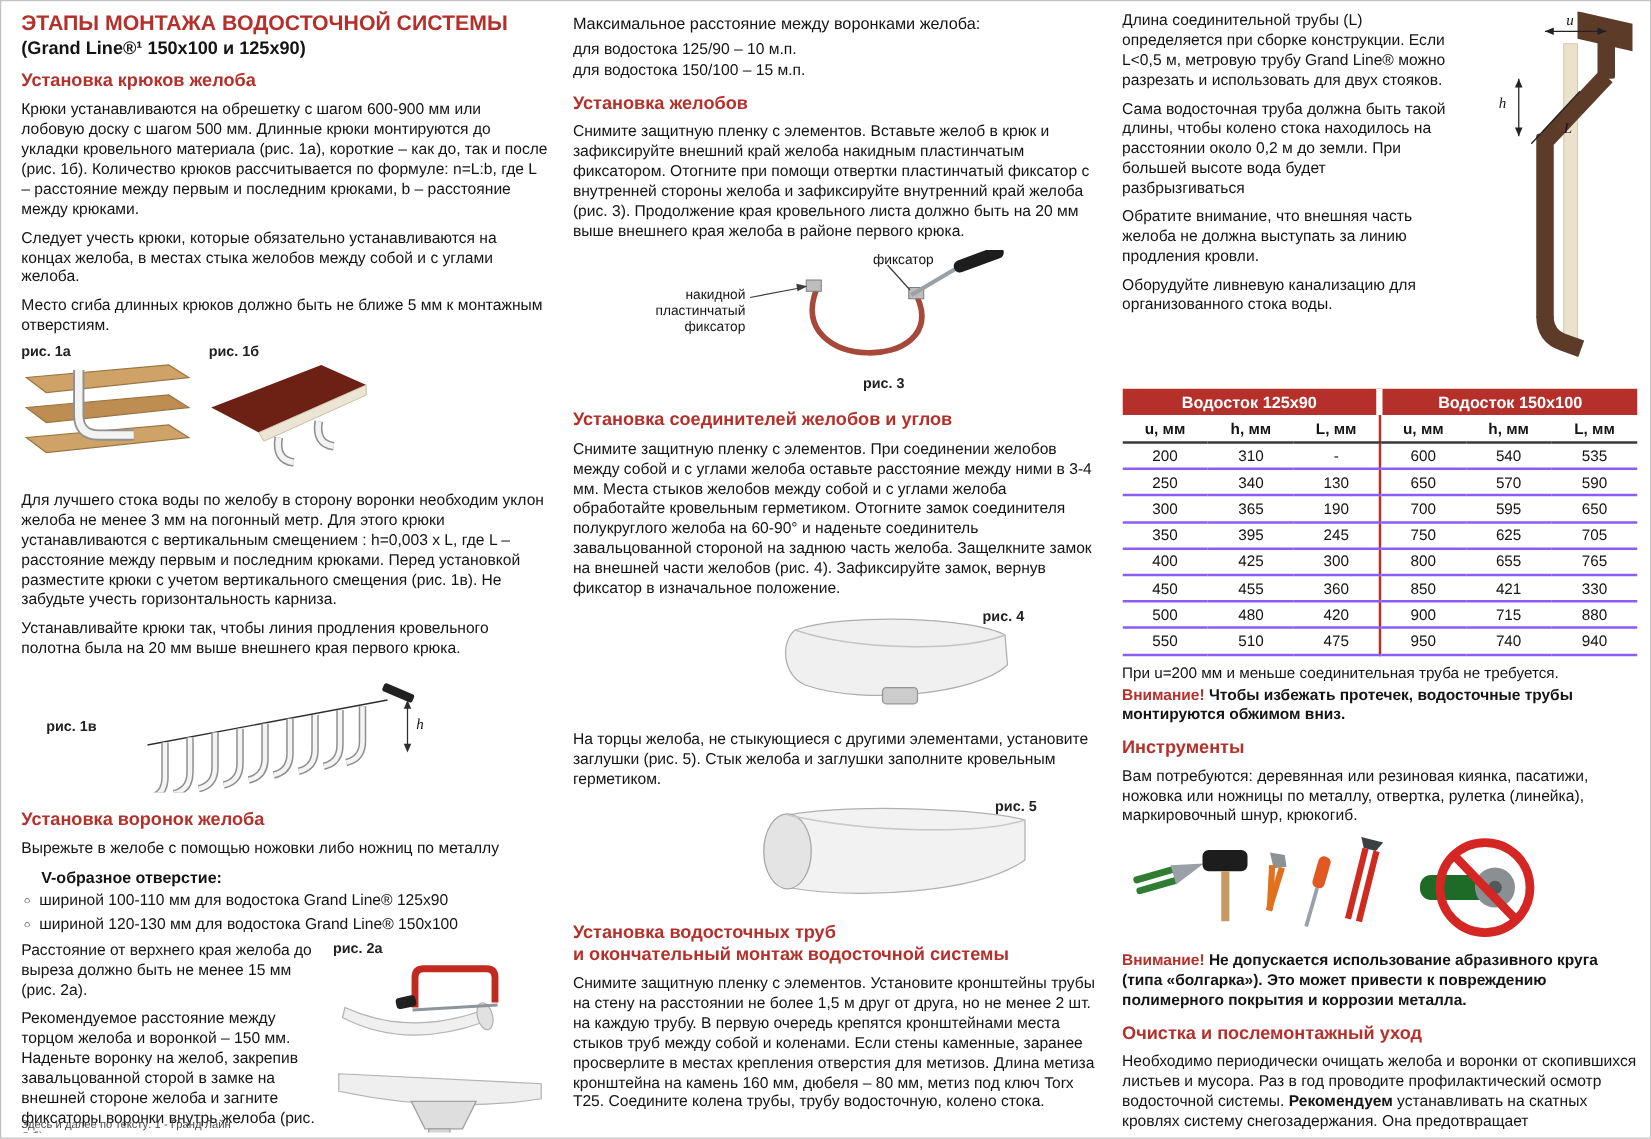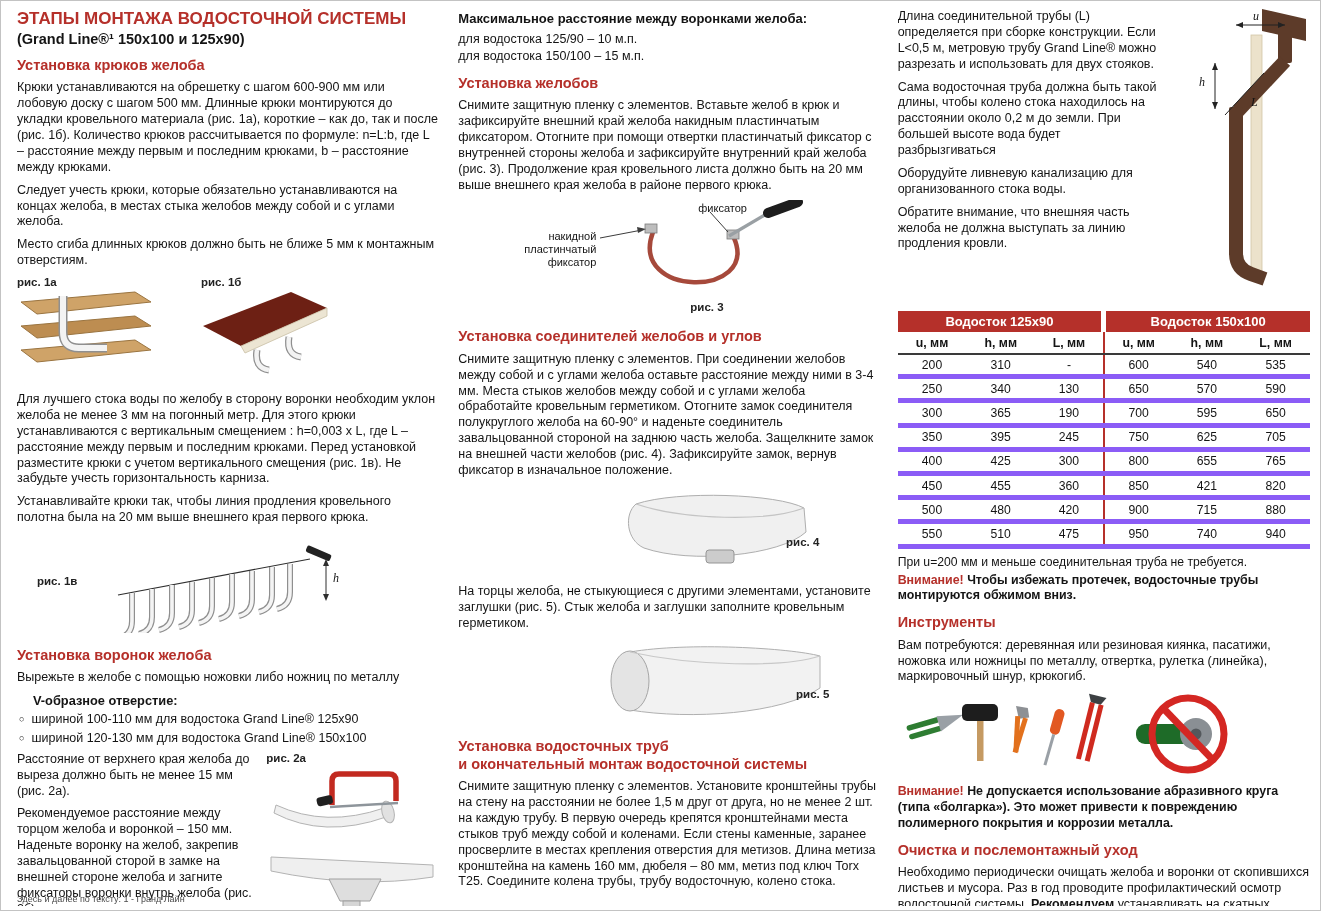--- a/index.html
+++ b/index.html
@@ -10,60 +10,60 @@
   .col{position:relative;height:100%;overflow:hidden;}
   .col1{width:424px;}
   .col2{width:422px;}
   .col3{width:415px;}
   p{font-size:12.5px;line-height:1.27;margin-bottom:7px;text-align:left;}
   .title{font-size:17px;font-weight:bold;color:var(--accent);}
   .subtitle{font-size:14.5px;font-weight:bold;margin:2px 0 10px;}
   h2.sec{color:var(--accent);font-size:14.5px;font-weight:bold;margin:10px 0 6px;line-height:1.2;}
   .figcap{font-size:11.5px;font-weight:bold;color:#222;}
   
-  .figrow{display:flex;gap:34px;margin:2px 0 10px;}
+  .figrow{display:flex;margin:2px 0 10px;}
   .figrow figure{width:150px;}
   .figrow .figcap{display:block;margin-bottom:2px;}
   .fig1v{position:relative;height:104px;margin:0 0 4px;padding-left:95px;}
   .fig1v-cap{position:absolute;left:20px;top:42px;}
   .fig1v-h{position:absolute;left:316px;top:38px;font-style:italic;font-family:"Liberation Serif",serif;font-size:12px;}
   .funnel-flow{overflow:hidden;}
   .fig2a{float:right;width:172px;margin:0 0 4px 8px;text-align:left;}
   .fig2a .figcap{display:block;margin:0 30px 1px 0;}
   .fig2b{float:right;clear:right;width:172px;margin:2px 0 0 8px;text-align:center;}
   .vtitle{font-size:12.8px;font-weight:bold;margin:2px 16px 3px;}
   ul.vholes{list-style:none;margin:0 0 6px 2px;}
   ul.vholes li{font-size:12.5px;line-height:1.3;margin:2px 0;}
   ul.vholes li::before{content:"○";font-size:9px;margin-right:7px;position:relative;top:-1px;}
   .footnote{position:absolute;bottom:2px;left:0;font-size:9px;color:#4a4a4a;}
   
   .maxdist{margin:2px 0 4px;}
-  .md-title{font-size:13px;font-weight:bold;margin-bottom:5px;}
+  .md-title{font-size:13px;font-weight:normal;margin-bottom:5px;}
   .md-line{font-size:12.5px;line-height:1.35;}
   .fig3{position:relative;height:118px;margin:2px 0 6px;}
   .fig3 svg{position:absolute;left:140px;top:0;}
   .fig3-label1{position:absolute;left:26px;top:30px;width:112px;text-align:right;font-size:11px;line-height:1.18;white-space:pre-line;}
   .fig3-label2{position:absolute;left:240px;top:2px;font-size:11px;}
   .fig3-cap{position:absolute;left:232px;top:101px;}
   .figTR{position:relative;margin:2px 0 8px;}
-  .figTR .figcap{position:absolute;right:4px;top:2px;margin-top:48px;}
+  .figTR .figcap{position:absolute;right:4px;top:2px;}
   .fig4{width:215px;margin-left:150px;height:90px;}
   .fig5{width:255px;margin-left:120px;height:90px;}
   
   .col3-top{position:relative;padding-right:150px;min-height:300px;}
   .pipe-diagram{position:absolute;right:0;top:0;width:145px;height:300px;}
   .dim{position:absolute;font-size:12px;font-style:italic;font-family:"Liberation Serif",serif;}
   .dim-u{left:88px;top:0;}
   .dim-h{left:34px;top:66px;}
   .dim-L{left:86px;top:86px;}
   table.gl{width:100%;border-collapse:collapse;table-layout:fixed;margin-top:2px;}
   table.gl th.group{background:var(--accent);color:#fff;font-size:13px;font-weight:bold;padding:3px 4px;text-align:center;}
   table.gl th.group.first{border-right:5px solid #fff;}
   table.gl th.colh{font-size:12.3px;font-weight:bold;padding:4px 0 3px;text-align:center;border-bottom:2px solid #3a3a3a;}
-  table.gl td{font-size:12.2px;text-align:center;padding:2.6px 0;border-bottom:5px solid #8b5cf6;}
+  table.gl td{font-size:12.2px;text-align:center;padding:2.6px 0;border-bottom:2px solid #8b5cf6;}
   .sep-right{border-right:2px solid var(--accent);}
   .note{font-size:12.2px;margin:6px 0 4px;}
   .warn{font-size:12.4px;font-weight:bold;line-height:1.28;margin:2px 0 6px;}
   .warn-prefix{color:var(--accent);}
   .tools-fig{margin:2px 0 4px;}
 </style>
 </head>
 <body>
 
 <div class="page">
@@ -221,22 +221,22 @@
       <span style="display:block">Установка водосточных труб</span>
       <span style="display:block">и окончательный монтаж водосточной системы</span>
     </h2>
     <p>Снимите защитную пленку с элементов. Установите кронштейны трубы на стену на расстоянии не более 1,5 м друг от друга, но не менее 2 шт. на каждую трубу. В первую очередь крепятся кронштейнами места стыков труб между собой и коленами. Если стены каменные, заранее просверлите в местах крепления отверстия для метизов. Длина метиза кронштейна на камень 160 мм, дюбеля – 80 мм, метиз под ключ Torx T25. Соедините колена трубы, трубу водосточную, колено стока.</p>
   </div>
 
   <div class="col col3">
     <div class="col3-top">
       <p>Длина соединительной трубы (L) определяется при сборке конструкции. Если L&lt;0,5 м, метровую трубу Grand Line® можно разрезать и использовать для двух стояков.</p>
       <p>Сама водосточная труба должна быть такой длины, чтобы колено стока находилось на расстоянии около 0,2 м до земли. При большей высоте вода будет разбрызгиваться</p>
+      <p>Обратите внимание, что внешняя часть желоба не должна выступать за линию продления кровли.</p>
       <p>Оборудуйте ливневую канализацию для организованного стока воды.</p>
-      <p>Обратите внимание, что внешняя часть желоба не должна выступать за линию продления кровли.</p>
 
       <div class="pipe-diagram">
         <span class="dim dim-u">u</span>
         <span class="dim dim-h">h</span>
         <span class="dim dim-L">L</span>
         <svg width="145" height="298" viewBox="0 0 145 298">
           <rect x="86" y="26" width="11" height="244" fill="#ece2cb" stroke="#d3c6a5" stroke-width="0.8"></rect>
           <polygon points="97,0 141,10 141,32 97,22" style="fill:var(--pipe)"></polygon>
           <rect x="113" y="22" width="14" height="32" rx="2" style="fill:var(--pipe)"></rect>
           <line x1="120" y1="52" x2="73" y2="102" style="stroke:var(--pipe)" stroke-width="14"></line>
@@ -308,21 +308,21 @@
             <td>800</td>
             <td>655</td>
             <td>765</td>
           </tr>
           <tr>
             <td>450</td>
             <td>455</td>
             <td class="sep-right">360</td>
             <td>850</td>
             <td>421</td>
-            <td>820</td>
+            <td>330</td>
           </tr>
           <tr>
             <td>500</td>
             <td>480</td>
             <td class="sep-right">420</td>
             <td>900</td>
             <td>715</td>
             <td>880</td>
           </tr>
           <tr>

